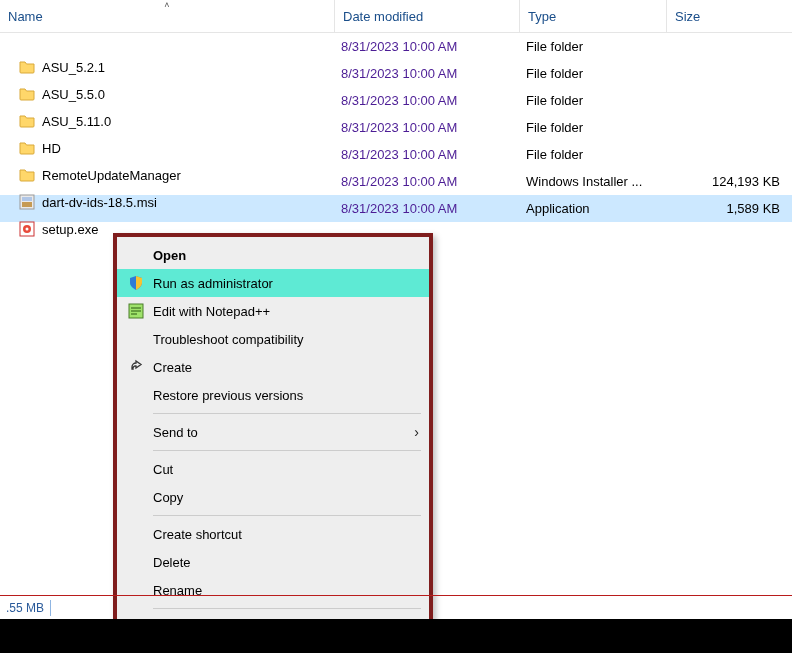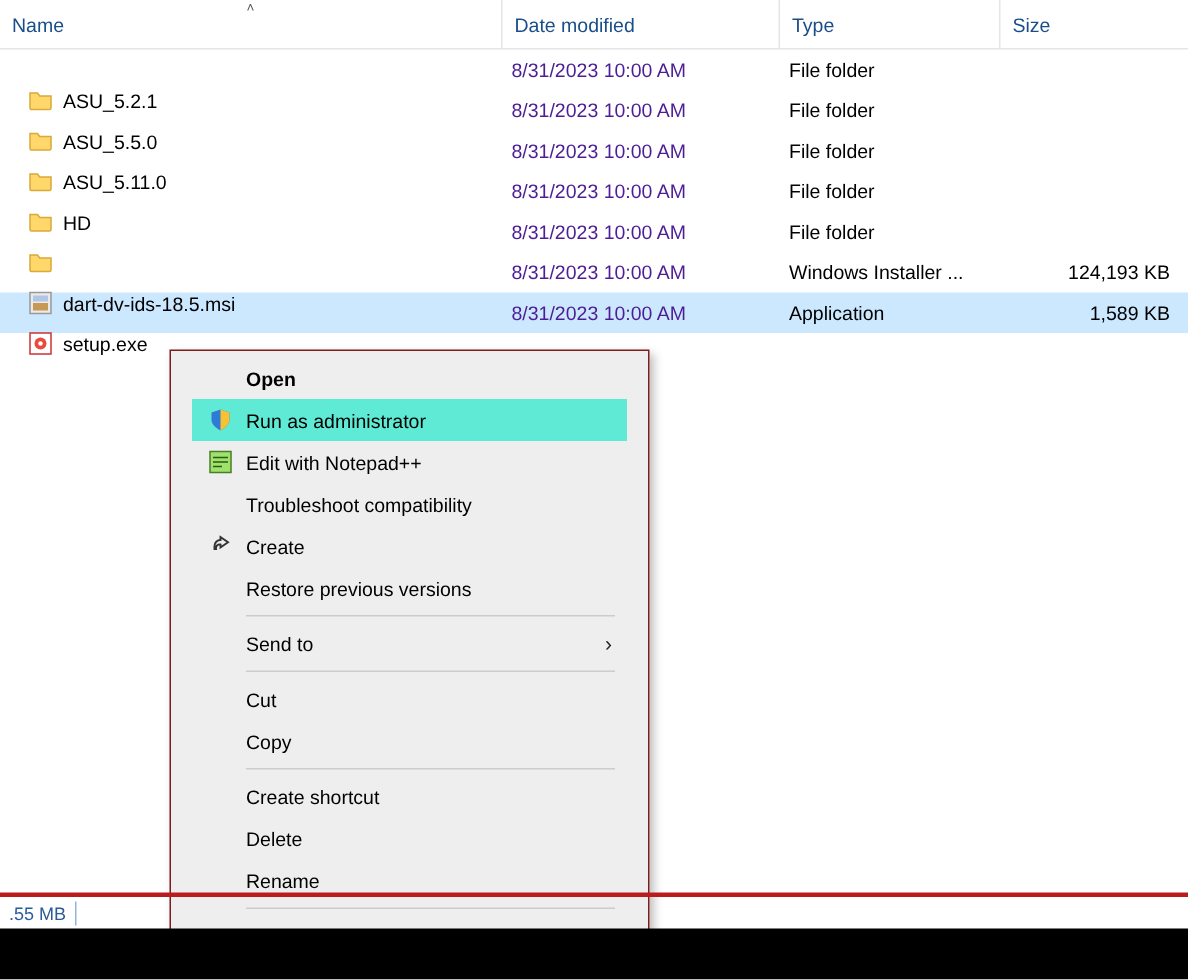--- a/index.html
+++ b/index.html
@@ -55,37 +55,37 @@
   .cell.size { flex:1; text-align:right; padding-right:12px; }
   .icon-slot { width:18px; height:18px; display:flex; align-items:center; justify-content:center; }
   .statusbar {
     position: absolute;
     left: 0; bottom: 34px;
     height: 24px;
     width: 100%;
     display:flex;
     align-items:center;
     padding: 0 6px;
-    border-top: 3px solid #b91c1c;
+    border-top: 1px solid #b91c1c;
     font-size: 12px;
     color: #2a5a9a;
   }
   .statusbar .sep { width:1px; height:16px; background:#8fb5e2; margin:0 6px; }
   .blackbar { position:absolute; bottom:0; left:0; width:100%; height:34px; background:#000; }
 
   
   .context-menu {
     position: absolute;
     left: 113px;
     top: 233px;
     width: 320px;
     background: #eeeeee;
-    border: 1px solid #7f1d1d;
+    border: 4px solid #7f1d1d;
     box-shadow: 3px 3px 6px rgba(0,0,0,0.25);
-    padding: 4px 14px;
+    padding: 4px 0;
     font-size: 13px;
   }
   .menu-item {
     display: flex;
     align-items: center;
     height: 28px;
     padding: 0 10px 0 8px;
     cursor: default;
     position: relative;
   }
@@ -168,20 +168,21 @@
       <div class="cell type">File folder</div>
       <div class="cell size"></div>
     </div>
     <div class="row">
       <div class="cell name">
         <span class="icon-slot">
           <svg width="18" height="18" viewBox="0 0 18 18">
             <path d="M2 4h5l1.5 2H16v8a1 1 0 0 1-1 1H3a1 1 0 0 1-1-1V4z" fill="#ffd76a" stroke="#d9a93a"></path>
           </svg>
         </span>
+        <span>RemoteUpdateManager</span>
       </div>
       <div class="cell date">8/31/2023 10:00 AM</div>
       <div class="cell type">File folder</div>
       <div class="cell size"></div>
     </div>
     <div class="row">
       <div class="cell name">
         <span class="icon-slot">
           <svg width="18" height="18" viewBox="0 0 18 18">
             <rect x="2" y="2" width="14" height="14" fill="#eaeaea" stroke="#999"></rect>

